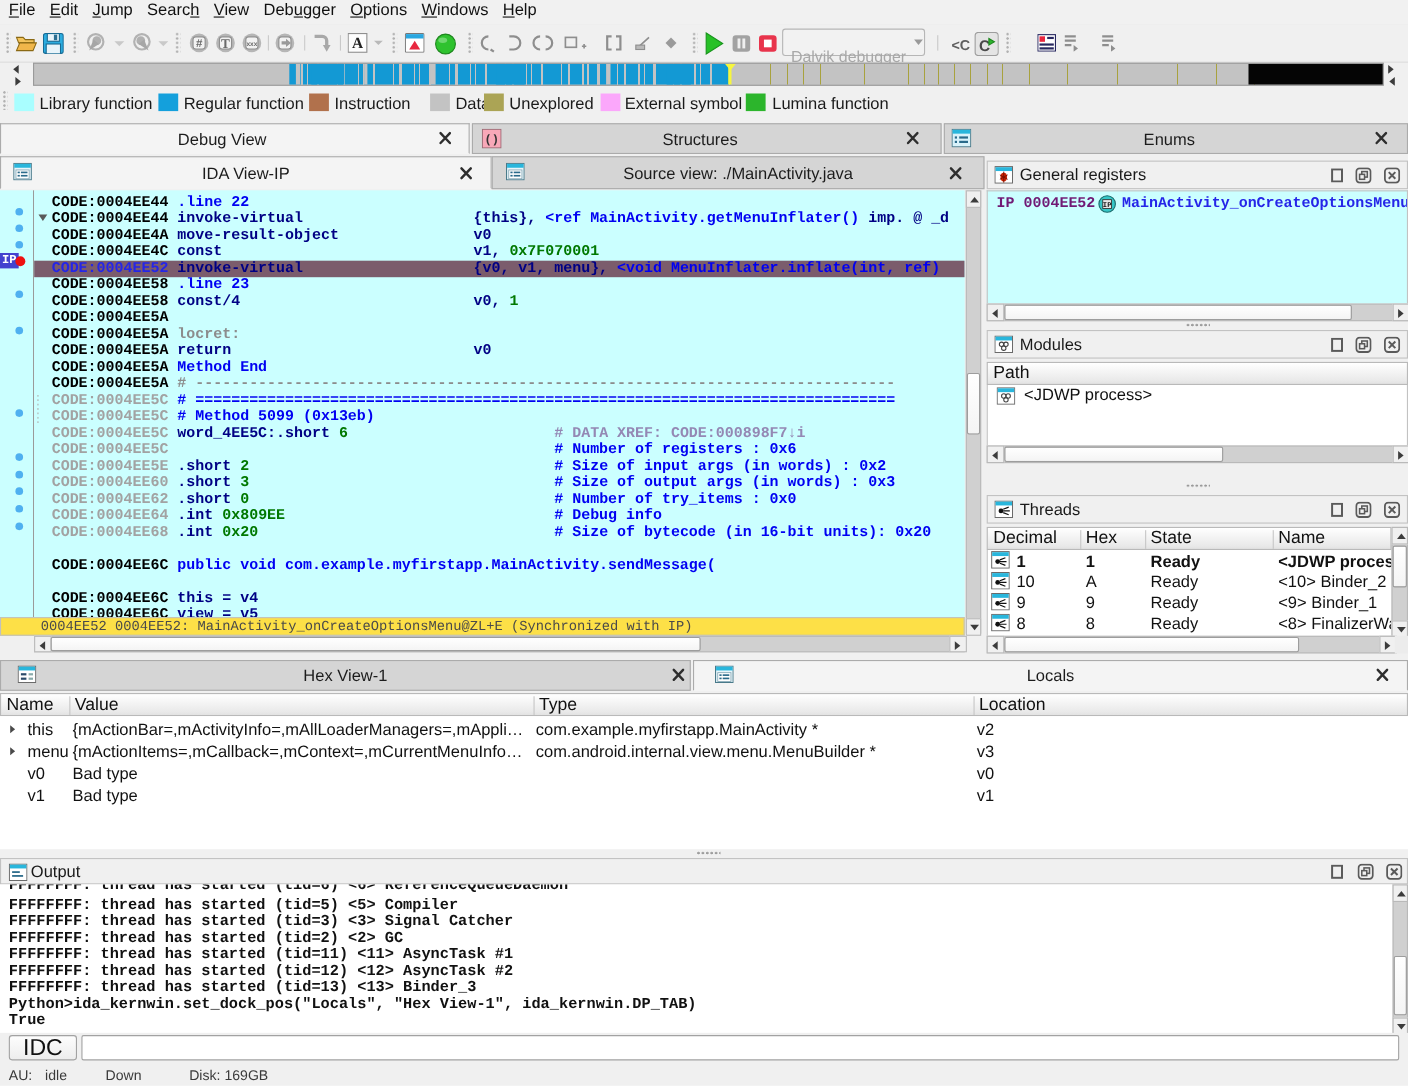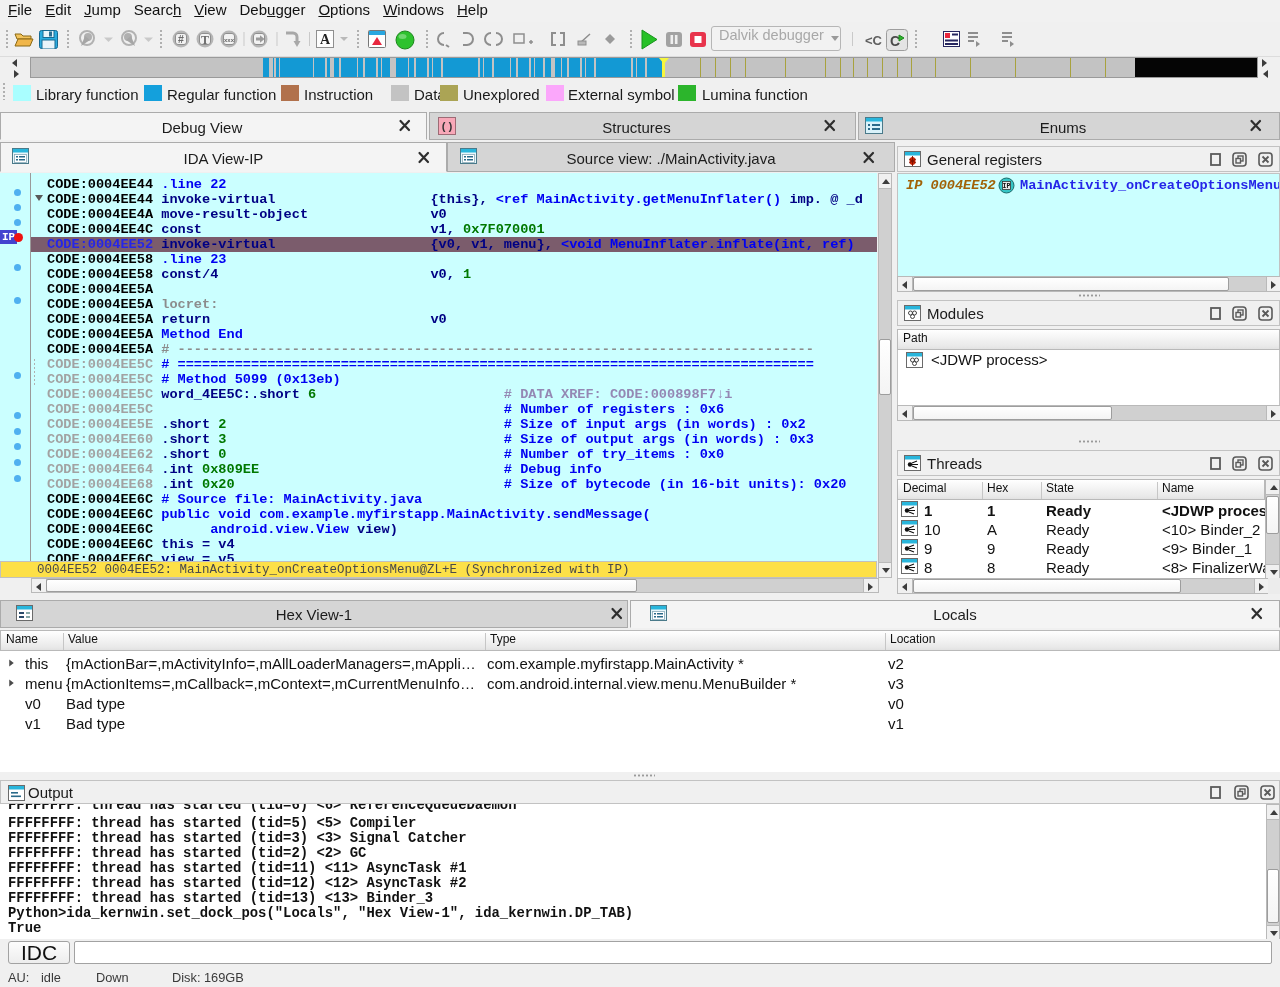--- a/index.html
+++ b/index.html
@@ -10,21 +10,21 @@
 .nav{color:#000084;}
 .blu{color:#0000f2;}
 .grn{color:#007800;}
 .gry{color:#8c8c8c;}
 .gad{color:#a2a2a2;}
 .xrf{color:#9488b4;}
 .hla{color:#2525e8;}
 .phead{position:absolute;background:#f0f0f0;border:1px solid #c2c2c2;box-sizing:border-box;}
 .ptitle{position:absolute;font-size:15px;color:#1a1a1a;}
 .thead{position:absolute;background:linear-gradient(#ffffff,#e9e9e9 85%,#e2e2e2);border:1px solid #b9b9b9;box-sizing:border-box;}
-.thname{position:absolute;top:1px;font-size:12px;color:#111;}
+.thname{position:absolute;top:1px;font-size:16px;color:#111;}
 .outl{font-size:13.9px;color:#111;}
 .stat{font-family:Liberation Sans, sans-serif;font-size:12.8px;color:#3a3a3a;}
 .codeline{position:absolute;left:16px;height:15px;line-height:15px;}
 
 .sb{position:absolute;background:#d0d0d0;border:1px solid #b9b9b9;box-sizing:border-box;}
 .sbbtn{position:absolute;background:#f0f0f0;border:1px solid #b9b9b9;box-sizing:border-box;}
 .thumb{position:absolute;background:linear-gradient(#ffffff,#f4f4f4);border:1px solid #9d9d9d;border-radius:2px;box-sizing:border-box;}
 .tri{position:absolute;width:0;height:0;}
 .tri.l{border-top:4px solid transparent;border-bottom:4px solid transparent;border-right:5px solid #3c3c3c;}
 .tri.r{border-top:4px solid transparent;border-bottom:4px solid transparent;border-left:5px solid #3c3c3c;}
@@ -143,21 +143,21 @@
  <svg class="abs" style="left:641px;top:7px;" width="70" height="21" viewBox="0 0 70 21">
    <path d="M1 1 L16 10.5 L1 20 Z" fill="#27c127" stroke="#18941c"></path>
    <rect x="25" y="3" width="16" height="15" rx="3" fill="#a2a2a2"></rect>
    <rect x="29.5" y="6" width="2.6" height="9" fill="#efefef"></rect>
    <rect x="33.9" y="6" width="2.6" height="9" fill="#efefef"></rect>
    <rect x="49" y="3" width="16" height="15" rx="3" fill="#e8344c"></rect>
    <rect x="53.5" y="7" width="7" height="7" fill="#fff"></rect>
  </svg>
 
  <div class="abs" style="left:711px;top:4px;width:130px;height:25px;background:#f2f2f2;border:1px solid #b6b6b6;border-radius:3px;box-sizing:border-box;"></div>
- <div class="abs" style="left:719px;top:5px;font-size:14.5px;color:#a8a8a8;">Dalvik debugger</div>
+ <div class="abs" style="left:719px;top:22px;font-size:14.5px;color:#a8a8a8;">Dalvik debugger</div>
  <div class="tri d abs" style="left:831px;top:14px;border-top-color:#9a9a9a;"></div>
  <div class="abs" style="left:852px;top:10px;width:1px;height:14px;background:#c9c9c9;"></div>
 
  <svg class="abs" style="left:862px;top:7px;" width="46" height="22" viewBox="0 0 46 22">
    <text x="3" y="16" font-family="Liberation Sans" font-size="13" font-weight="bold" fill="#5f5f5f">˂C</text>
    <rect x="24.5" y="0.5" width="21" height="21" rx="3" fill="#e4e4e4" stroke="#9d9d9d"></rect>
    <text x="28" y="17" font-family="Liberation Sans" font-size="14" font-weight="bold" fill="#4a4a4a">C</text>
    <path d="M37 6 l5 3 l-5 3 z" fill="#2db52d" stroke="#1d861d"></path>
  </svg>
  <div class="hgrip" style="left:914px;top:7px;height:20px;"></div>
@@ -304,23 +304,21 @@
   <div class="codeline mono" style="top:169px;"><span class="blk">CODE:0004EE5A</span> <span class="gry"># ------------------------------------------------------------------------------</span></div>
   <div class="codeline mono" style="top:184px;"><span class="gad">CODE:0004EE5C</span> <span class="blu"># ==============================================================================</span></div>
   <div class="codeline mono" style="top:199px;"><span class="gad">CODE:0004EE5C</span> <span class="blu"># Method 5099 (0x13eb)</span></div>
   <div class="codeline mono" style="top:214px;"><span class="gad">CODE:0004EE5C</span> <span class="nav">word_4EE5C:.short </span><span class="grn">6</span><span class="xrf">                       # DATA XREF: CODE:000898F7↓i</span></div>
   <div class="codeline mono" style="top:229px;"><span class="gad">CODE:0004EE5C</span> <span class="blu">                                          # Number of registers : 0x6</span></div>
   <div class="codeline mono" style="top:244px;"><span class="gad">CODE:0004EE5E</span> <span class="nav">.short </span><span class="grn">2</span><span class="blu">                                  # Size of input args (in words) : 0x2</span></div>
   <div class="codeline mono" style="top:259px;"><span class="gad">CODE:0004EE60</span> <span class="nav">.short </span><span class="grn">3</span><span class="blu">                                  # Size of output args (in words) : 0x3</span></div>
   <div class="codeline mono" style="top:274px;"><span class="gad">CODE:0004EE62</span> <span class="nav">.short </span><span class="grn">0</span><span class="blu">                                  # Number of try_items : 0x0</span></div>
   <div class="codeline mono" style="top:289px;"><span class="gad">CODE:0004EE64</span> <span class="nav">.int </span><span class="grn">0x809EE</span><span class="blu">                              # Debug info</span></div>
   <div class="codeline mono" style="top:304px;"><span class="gad">CODE:0004EE68</span> <span class="nav">.int </span><span class="grn">0x20</span><span class="blu">                                 # Size of bytecode (in 16-bit units): 0x20</span></div>
-  <div class="codeline mono" style="top:319px;"><span class="blk">CODE:0004EE6C</span> <span class="blu"># Source file: MainActivity.java</span></div>
   <div class="codeline mono" style="top:334px;"><span class="blk">CODE:0004EE6C</span> <span class="blu">public void com.example.myfirstapp.MainActivity.sendMessage(</span></div>
-  <div class="codeline mono" style="top:349px;"><span class="blk">CODE:0004EE6C</span> <span class="blu">      android.view.View </span><span class="nav">view)</span></div>
   <div class="codeline mono" style="top:364px;"><span class="blk">CODE:0004EE6C</span> <span class="nav">this = v4</span></div>
   <div class="codeline mono" style="top:379px;"><span class="blk">CODE:0004EE6C</span> <span class="nav">view = v5</span></div>
  </div>
  <div class="abs" style="left:14px;top:18.0px;width:7px;height:7px;border-radius:50%;background:#4fb0f0;"></div>
  <div class="abs" style="left:14px;top:33.0px;width:7px;height:7px;border-radius:50%;background:#4fb0f0;"></div>
  <div class="abs" style="left:14px;top:48.0px;width:7px;height:7px;border-radius:50%;background:#4fb0f0;"></div>
  <div class="abs" style="left:14px;top:92.5px;width:7px;height:7px;border-radius:50%;background:#4fb0f0;"></div>
  <div class="abs" style="left:14px;top:126.0px;width:7px;height:7px;border-radius:50%;background:#4fb0f0;"></div>
  <div class="abs" style="left:14px;top:201.0px;width:7px;height:7px;border-radius:50%;background:#4fb0f0;"></div>
  <div class="abs" style="left:14px;top:240.5px;width:7px;height:7px;border-radius:50%;background:#4fb0f0;"></div>
@@ -372,21 +370,21 @@
           <rect x="1" y="1" width="13" height="13" rx="3" fill="none" stroke="#5a5a5a" stroke-width="1.6"></rect>
           <rect x="6" y="4" width="5" height="5" fill="none" stroke="#5a5a5a" stroke-width="1.4"></rect>
           <rect x="4" y="6.5" width="4.5" height="4.5" fill="#f0f0f0" stroke="#5a5a5a" stroke-width="1.4"></rect>
         </svg>
   <svg class="abs" style="left:360px;top:5px;" width="15" height="15" viewBox="0 0 15 15">
           <rect x="1" y="1" width="13" height="13" rx="3" fill="none" stroke="#5a5a5a" stroke-width="1.6"></rect>
           <path d="M4.5 4.5 l6 6 M10.5 4.5 l-6 6" stroke="#5a5a5a" stroke-width="1.8"></path>
         </svg>
  </div>
  <div class="abs" style="left:897px;top:173px;width:383px;height:103px;background:#cbffff;border:1px solid #c2c2c2;border-bottom:none;box-sizing:border-box;overflow:hidden;">
-  <div class="mono abs" style="left:8px;top:4px;color:#a16207;font-style:italic;">IP 0004EE52</div>
+  <div class="mono abs" style="left:8px;top:4px;color:#701a75;">IP 0004EE52</div>
   <svg class="abs" style="left:100px;top:3px;" width="17" height="17" viewBox="0 0 17 17">
           <circle cx="8.5" cy="8.5" r="7.5" fill="#35c6c6" stroke="#1a6a6a"></circle>
           <rect x="4.5" y="4.5" width="8" height="8" fill="#e8e8e8" stroke="#333" stroke-width="0.8"></rect>
           <text x="8.5" y="11" font-family="Liberation Mono" font-size="6.5" font-weight="bold" fill="#111" text-anchor="middle">IP</text>
         </svg>
   <div class="mono abs" style="left:122px;top:4px;color:#2525e8;">MainActivity_onCreateOptionsMenu@ZL</div>
  </div>
  <div class="sb" style="left:897px;top:276px;width:383px;height:16px;">
   <div class="sbbtn" style="left:-1px;top:-1px;width:16px;height:16px;">
           <div class="tri l" style="left:4px;top:4px;"></div>

